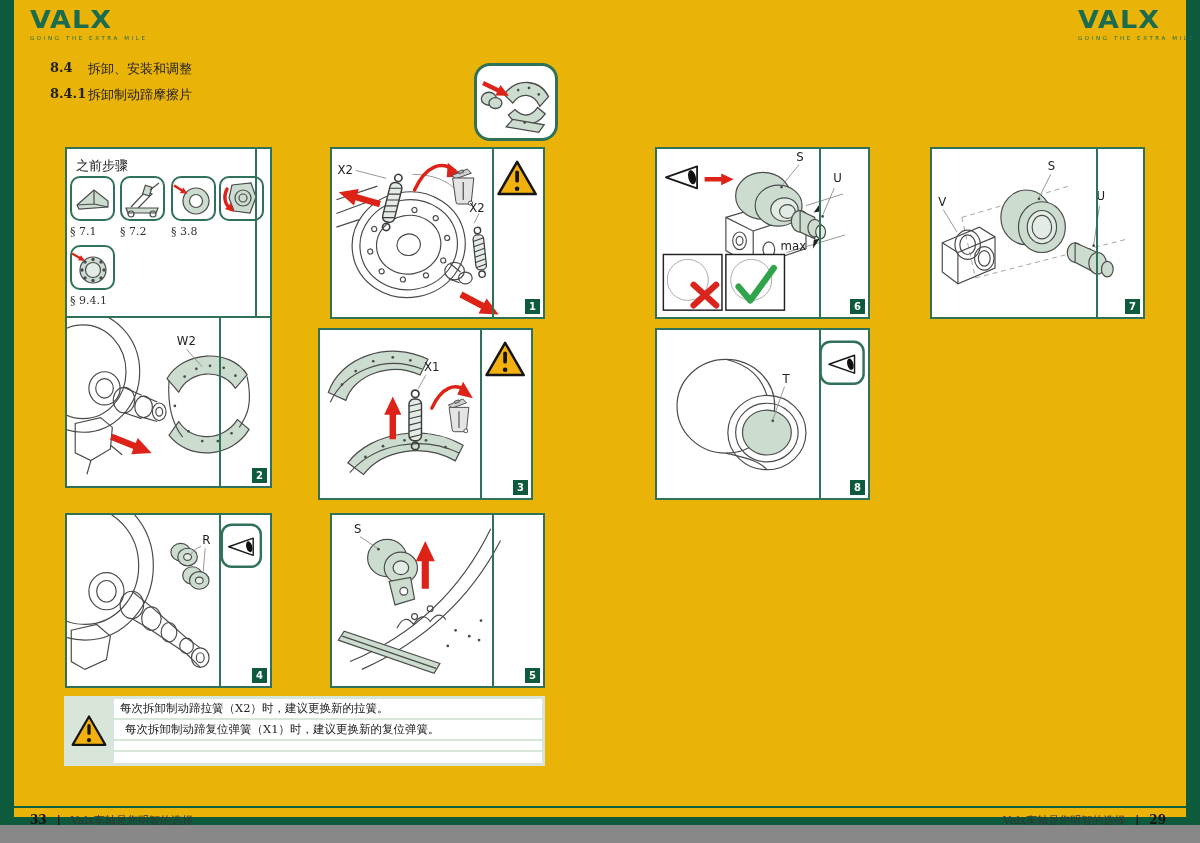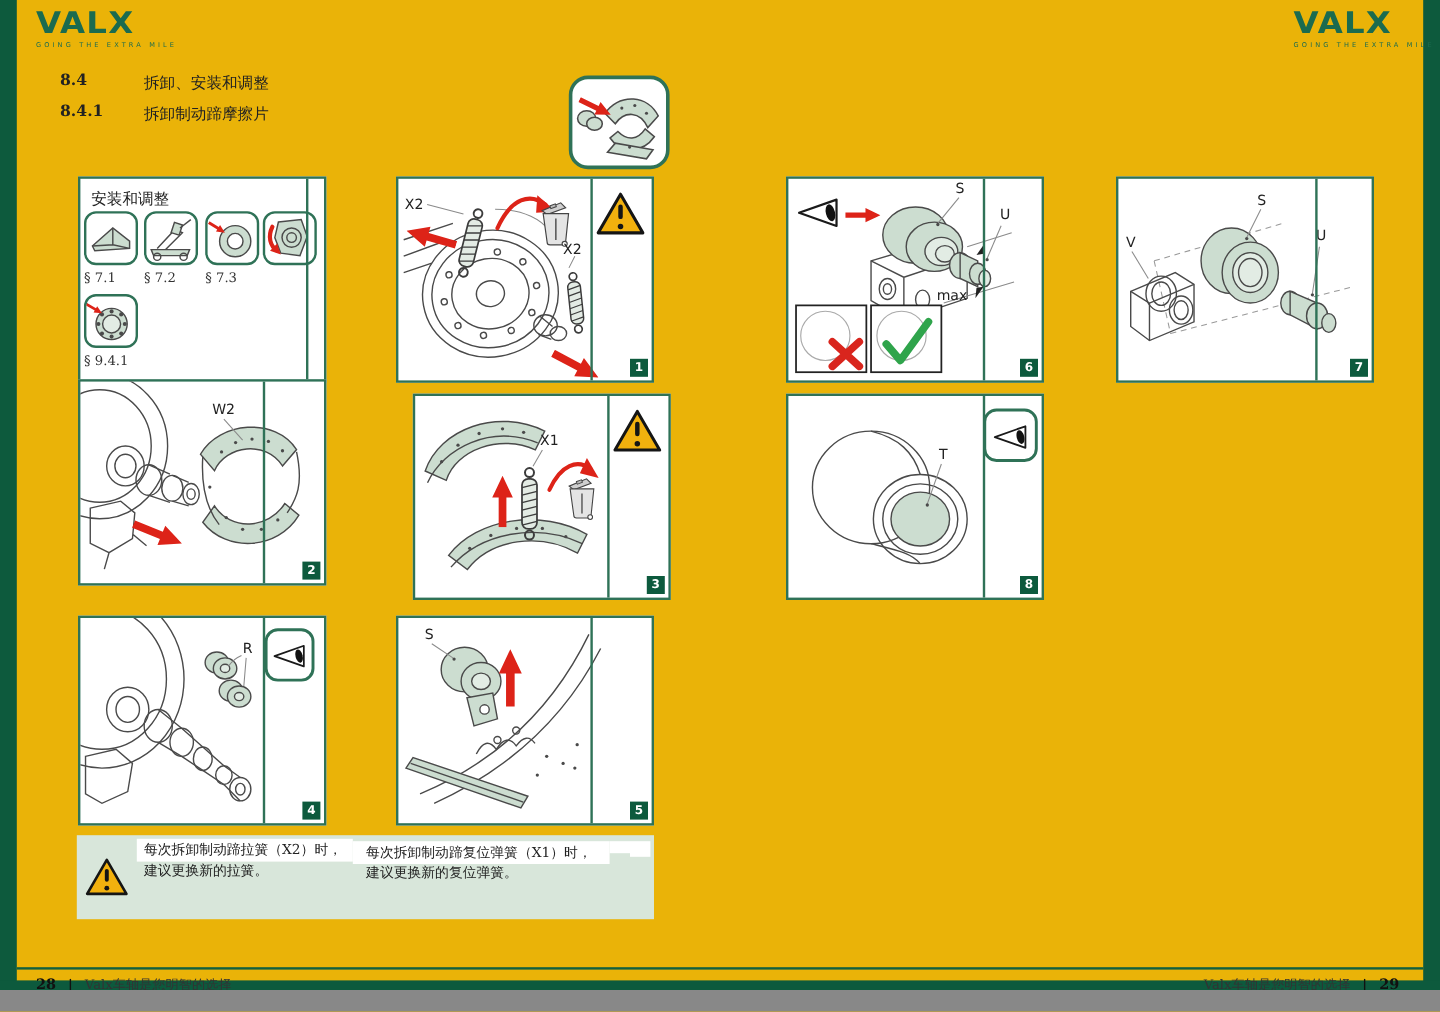--- a/index.html
+++ b/index.html
@@ -13,21 +13,21 @@
   .logo{position:absolute;width:110px;text-align:left;}
   #logo-left{left:30px;top:8px;}
   #logo-right{left:1078px;top:8px;}
   .logo .word{font-family:"DejaVu Sans","Liberation Sans",sans-serif;font-weight:900;
               font-size:27px;line-height:26px;color:#1b6b4f;letter-spacing:1px;
               transform:scaleY(.92);transform-origin:left top;}
   .logo .tag{font-family:"DejaVu Sans",sans-serif;font-size:5.5px;letter-spacing:2.6px;
              color:#1b6b4f;margin-top:1px;white-space:nowrap;}
   
   .hnum{position:absolute;left:50px;font-weight:bold;font-size:13px;}
-  .htitle{position:absolute;left:88px;font-size:13px;margin-left:32px;}
+  .htitle{position:absolute;left:88px;font-size:13px;}
   
   #headicon{position:absolute;left:474px;top:63px;width:78px;height:72px;
             border:3px solid #2f7257;border-radius:16px;background:#fff;}
   
   .panel{position:absolute;border:2px solid #2f7257;background:#fff;box-sizing:border-box;}
   .vsep{position:absolute;top:0;bottom:0;width:2px;background:#2f7257;}
   .badge{position:absolute;right:3px;bottom:3px;width:15px;height:15px;background:#0d5a3d;
          color:#fff;font:bold 10px "DejaVu Sans",sans-serif;display:flex;
          align-items:center;justify-content:center;}
   .art{position:absolute;left:0;top:0;width:100%;height:100%;}
@@ -44,21 +44,21 @@
   .eyebox{fill:#fff;stroke:#2f7257;stroke-width:2.5;}
   
   .pstep-box{position:absolute;width:45px;height:45px;border:2px solid #2f7257;
              border-radius:10px;background:#fff;box-sizing:border-box;}
   .pstep-lab{position:absolute;width:45px;text-align:left;font-size:11px;color:#333;}
   #prev-title{position:absolute;left:9px;top:8px;font-size:13px;}
   
   #warnbox{position:absolute;left:64px;top:696px;width:481px;height:70px;
            background:#d8e6da;display:flex;padding:3px;box-sizing:border-box;}
   #warnbox .icell{width:44px;display:flex;align-items:center;justify-content:center;}
-  #warnbox .rows{flex:1;display:flex;flex-direction:row;margin-left:3px;}
+  #warnbox .rows{flex:1;display:flex;flex-direction:column;margin-left:3px;}
   .wrow{background:#fff;font-size:11.5px;line-height:17px;padding:1px 6px;box-sizing:border-box;}
   .wrow+.wrow{margin-top:2px;padding-left:11px;}
   .wrow.tall{height:19px;} .wrow.short1{height:10px;} .wrow.short2{height:13px;}
   
   #footrule{position:absolute;left:14px;right:14px;top:806px;height:2px;background:#11603f;}
   .foot{position:absolute;top:813px;font-size:11px;color:#333;}
   #foot-left{left:30px;} #foot-right{right:34px;text-align:center;}
   .foot b{font-size:12px;color:#111;}
   .foot .pipe{display:inline-block;margin:0 10px;color:#111;font-weight:bold;}
 </style>
@@ -126,21 +126,21 @@
         <circle class="dot" cx="48" cy="20" r="1.2"></circle>
       <circle class="dot" cx="57" cy="26" r="1.2"></circle>
         <circle class="dot" cx="44" cy="52" r="1.2"></circle>
       <g transform="translate(8,10) rotate(26)">
         <use href="#sym-arr" width="27" height="12"></use>
       </g>
     </svg>
   </div>
 
   <div class="panel" style="left:65px;top:147px;width:207px;height:172px">
-    <div id="prev-title">安装和调整</div>
+    <div id="prev-title">之前步骤</div>
     <div class="pstep-box" style="left:3px;top:27px">
       <svg viewBox="0 0 41 41" style="width:100%;height:100%">
         <polygon class="tint" points="5,27 22,12 36,23 36,29 7,31"></polygon>
         <path class="ln" d="M22,12 L22,26 L5,27 M22,26 L36,29"></path>
       </svg>
     </div>
     <div class="pstep-box" style="left:53px;top:27px">
       <svg viewBox="0 0 41 41" style="width:100%;height:100%">
         <path class="tint" d="M4,30 L36,30 L34,35 L6,35 Z"></path>
         <circle class="ln" cx="9" cy="36" r="3"></circle>
@@ -163,21 +163,21 @@
       <svg viewBox="0 0 41 41" style="width:100%;height:100%">
         <path class="tint" d="M11,7 L30,5 L35,19 L29,35 L13,33 L8,20 Z"></path>
         <circle class="ln" cx="22" cy="20" r="8"></circle>
           <circle class="ln" cx="22" cy="20" r="4"></circle>
         <path class="redln" d="M6,11 C2,19 4,27 10,31" stroke-width="3"></path>
         <polygon class="red" points="13,34 4,31 10,25"></polygon>
       </svg>
     </div>
     <div class="pstep-lab" style="left:3px;top:76px">§ 7.1</div>
     <div class="pstep-lab" style="left:53px;top:76px">§ 7.2</div>
-    <div class="pstep-lab" style="left:104px;top:76px">§ 7.3</div>
+    <div class="pstep-lab" style="left:104px;top:76px">§ 3.8</div>
     <div class="pstep-box" style="left:3px;top:96px">
       <svg viewBox="0 0 41 41" style="width:100%;height:100%">
         <circle class="tint" cx="21" cy="23" r="13"></circle>
         <circle class="tint2" cx="21" cy="23" r="7.5"></circle>
         <circle class="dot" cx="21" cy="12.5" r="1.7"></circle>
           <circle class="dot" cx="29" cy="15" r="1.7"></circle>
         <circle class="dot" cx="32" cy="23" r="1.7"></circle>
           <circle class="dot" cx="29" cy="31" r="1.7"></circle>
         <circle class="dot" cx="21" cy="33.5" r="1.7"></circle>
           <circle class="dot" cx="13" cy="31" r="1.7"></circle>
@@ -338,21 +338,21 @@
         <circle class="dot" cx="154" cy="126" r="1.4"></circle>
       <circle class="dot" cx="168" cy="118" r="1.4"></circle>
         <circle class="dot" cx="110" cy="90" r="1.4"></circle>
       <text class="lbl" x="112" y="28">W2</text>
       <path class="thin" d="M122,32 L138,50"></path>
     </svg>
     <div class="vsep" style="left:152px"></div>
     <div class="badge">2</div>
   </div>
 
-  <div class="panel" style="left:344px;top:328px;width:215px;height:172px">
+  <div class="panel" style="left:318px;top:328px;width:215px;height:172px">
     <svg class="art" viewBox="0 0 215 172">
       <path class="tint" d="M8,64 C20,28 70,10 110,30 L102,46 C72,32 34,46 26,72 Z"></path>
       <path class="ln" d="M10,74 C24,44 64,24 104,40"></path>
       <circle class="dot" cx="22" cy="56" r="1.4"></circle>
         <circle class="dot" cx="36" cy="42" r="1.4"></circle>
       <circle class="dot" cx="54" cy="32" r="1.4"></circle>
         <circle class="dot" cx="74" cy="28" r="1.4"></circle>
       <circle class="dot" cx="92" cy="31" r="1.4"></circle>
       <path class="tint" d="M28,136 C52,104 108,96 146,118 L138,134 C106,116 64,122 44,148 Z"></path>
       <path class="ln" d="M30,146 C56,116 104,108 142,126"></path>
@@ -465,19 +465,19 @@
     <div class="rows">
       <div class="wrow tall">每次拆卸制动蹄拉簧（X2）时，建议更换新的拉簧。</div>
       <div class="wrow tall">每次拆卸制动蹄复位弹簧（X1）时，建议更换新的复位弹簧。</div>
       <div class="wrow short1"></div>
       <div class="wrow short2"></div>
     </div>
   </div>
 
   <div id="footrule"></div>
   <div id="foot-left" class="foot">
-    <b>28</b><span class="pipe">|</span><span>Valx车轴是您明智的选择</span>
+    <b>33</b><span class="pipe">|</span><span>Valx车轴是您明智的选择</span>
   </div>
   <div id="foot-right" class="foot">
     <span>Valx车轴是您明智的选择</span><span class="pipe">|</span><b>29</b>
   </div>
 
 </div>
 
 </body></html>

